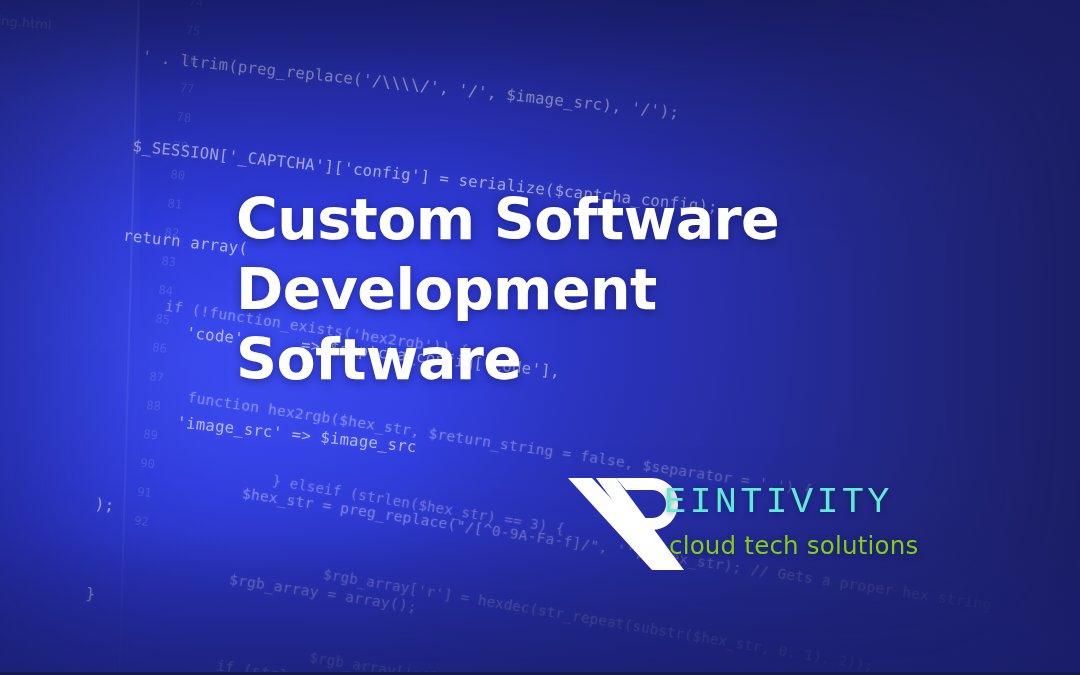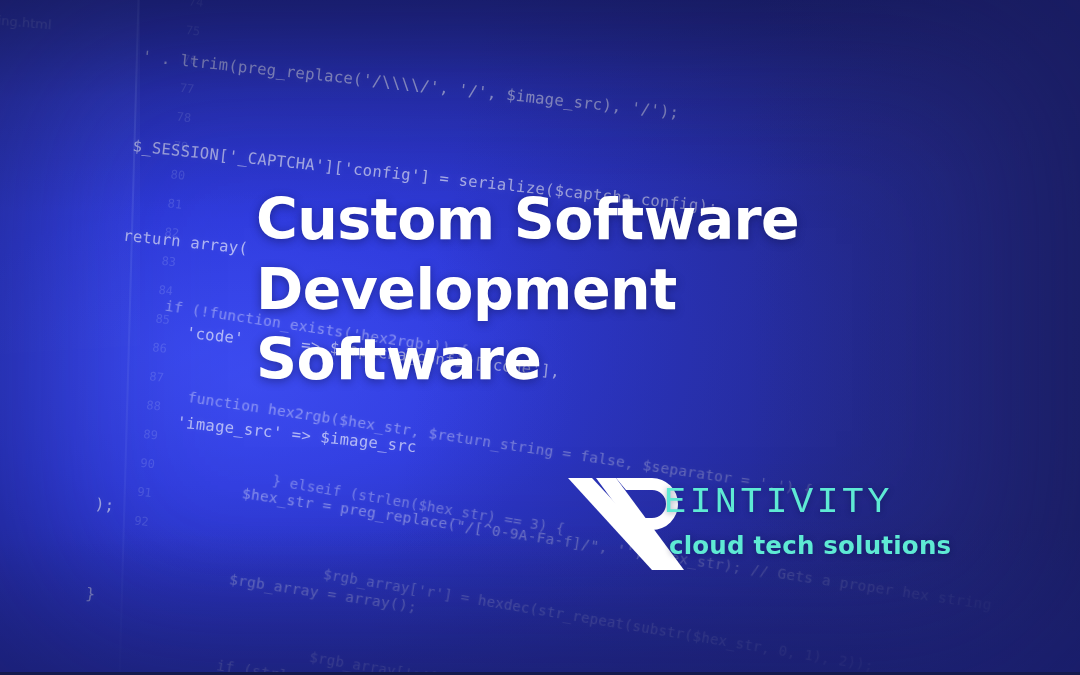--- a/index.html
+++ b/index.html
@@ -170,21 +170,21 @@
     left:236px; top:184px;
     width:700px;
     color:#ffffff;
     font-family:"DejaVu Sans", sans-serif;
     font-weight:bold;
     font-size:57px;
     line-height:70px;
     letter-spacing:-0.6px;
     text-shadow:0 2px 10px rgba(10,14,60,0.45);
   }
-  .headline .hl { display:block;margin-left:20px; }
+  .headline .hl { display:block; }
 
   
 
   .logo {
     position:absolute;
     left:566px; top:472px;
     width:400px; height:104px;
   }
   .logo-mark {
     position:absolute; left:0; top:2px;
@@ -199,23 +199,23 @@
     color:#5eead4;
     font-family:Liberation Mono, monospace;
     font-weight:normal;
     font-size:37px;
     line-height:60px;
     letter-spacing:3.2px;
     text-shadow:0 1px 6px rgba(10,14,60,0.40);
   }
   .logo-tagline {
     display:block;
-    color:#5eead4;
+    color:#84cc16;
     font-family:"DejaVu Sans", sans-serif;
-    font-weight:bold;
+    font-weight:normal;
     font-size:24.5px;
     line-height:32px;
     letter-spacing:.2px;
     margin-top:-2px;
     margin-left:5px;
     text-shadow:0 1px 6px rgba(10,14,60,0.40);
   }
 </style>
 </head>
 <body>

